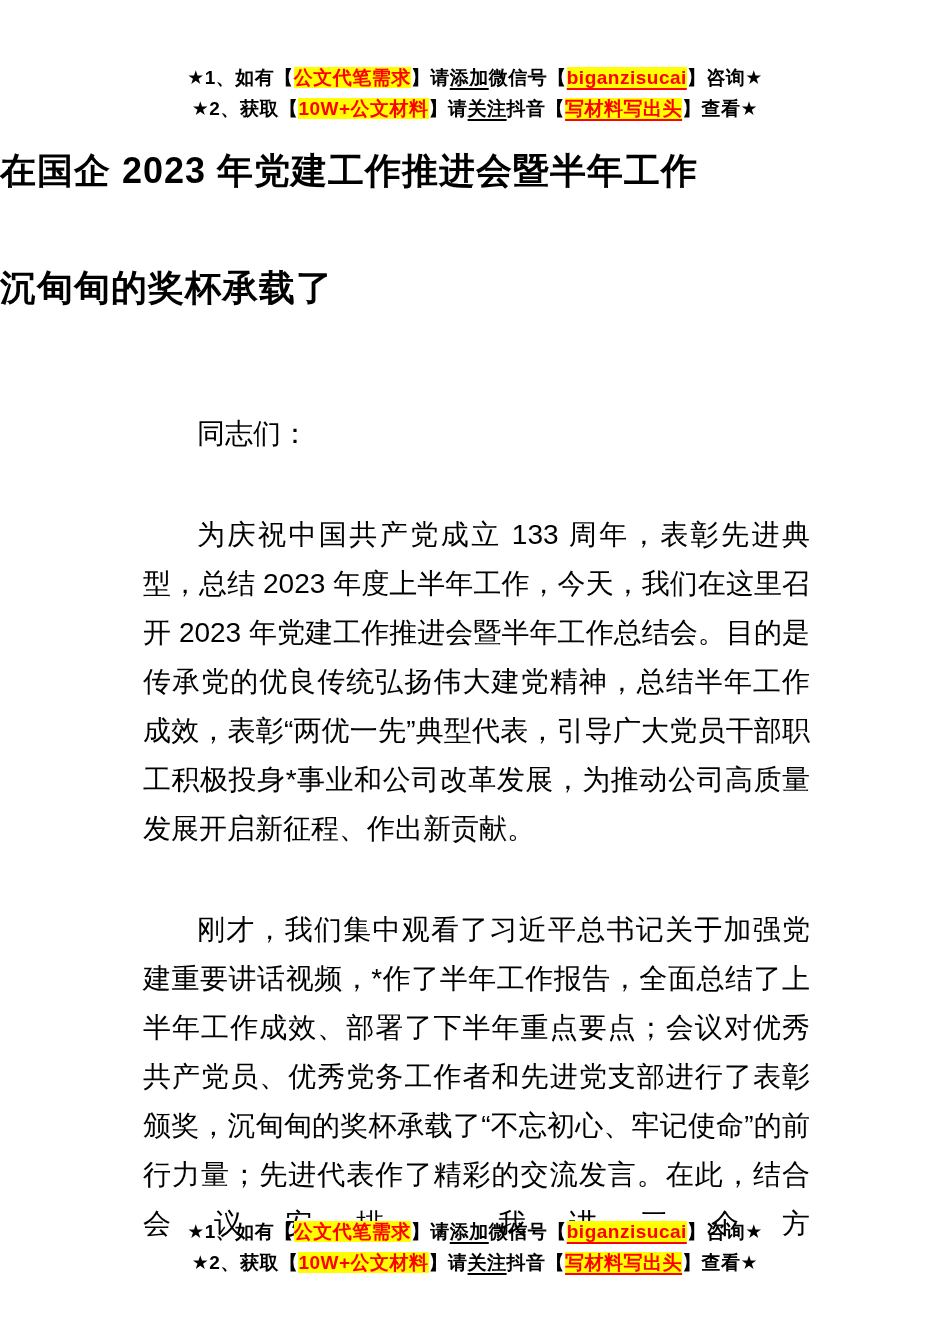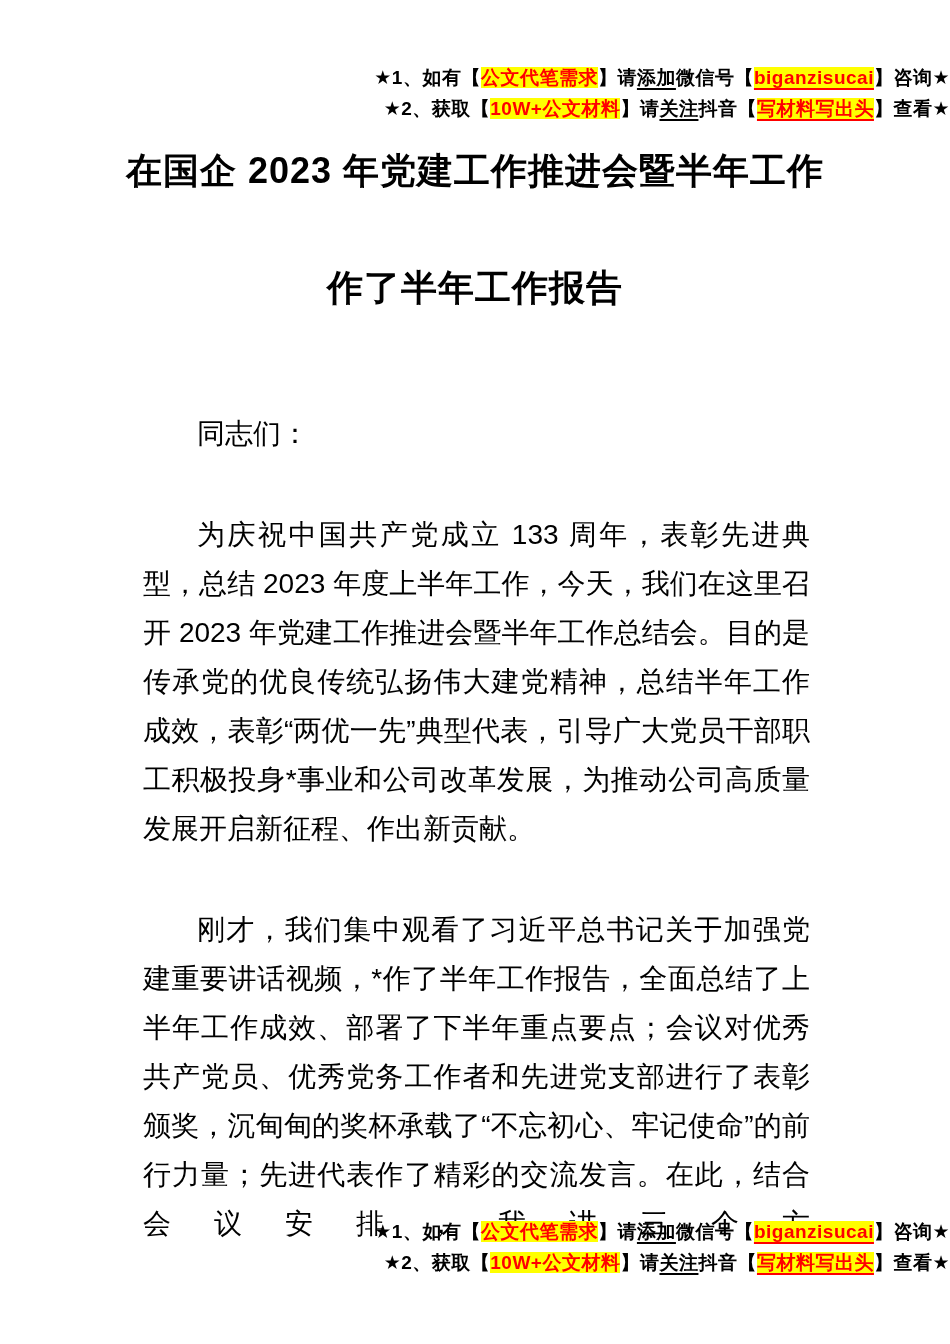--- a/index.html
+++ b/index.html
@@ -11,21 +11,21 @@
     position: relative;
     width: 950px;
     height: 1344px;
     background: #ffffff;
     overflow: hidden;
     color: #000000;
     font-family: "Liberation Sans", "DejaVu Sans", sans-serif;
   }
   
   .notice {
-    text-align: right;
+    text-align: center;
     font-size: 19px;
     font-weight: bold;
     line-height: 31px;
     letter-spacing: 0.5px;
     white-space: nowrap;
   }
   .notice-top { padding-top: 62px; }
   .notice-bottom {
     position: absolute;
     left: 0;
@@ -40,21 +40,21 @@
     text-decoration: underline;
     text-decoration-thickness: 2px;
     text-underline-offset: 4px;
   }
   
   .title {
     margin: -12px 0 0 0;
     font-size: 36px;
     font-weight: bold;
     line-height: 117px;
-    text-align: center;
+    text-align: left;
     letter-spacing: 1px;
   }
   .title-line { display: block; }
   
   .body-text {
     margin: 0 140px 0 143px;
     font-size: 28px;
     line-height: 49px;
   }
   .body-text p {
@@ -81,21 +81,21 @@
     <div class="notice-line">
       <span>★1、如有【</span><span class="hl">公文代笔需求</span><span>】请</span><span class="ul">添加</span><span>微信号【</span><span class="hl ul">biganzisucai</span><span>】咨询★</span>
     </div>
     <div class="notice-line">
       <span>★2、获取【</span><span class="hl">10W+公文材料</span><span>】请</span><span class="ul">关注</span><span>抖音【</span><span class="hl ul">写材料写出头</span><span>】查看★</span>
     </div>
   </div>
 
   <h1 class="title">
     <span class="title-line">在国企 2023 年党建工作推进会暨半年工作</span>
-    <span class="title-line">作了半年工作报告</span>
+    <span class="title-line">沉甸甸的奖杯承载了</span>
   </h1>
 
   <div class="body-text">
     <p class="salutation">同志们：</p>
     <p>为庆祝中国共产党成立 133 周年，表彰先进典型，总结 2023 年度上半年工作，今天，我们在这里召开 2023 年党建工作推进会暨半年工作总结会。目的是传承党的优良传统弘扬伟大建党精神，总结半年工作成效，表彰“两优一先”典型代表，引导广大党员干部职工积极投身*事业和公司改革发展，为推动公司高质量发展开启新征程、作出新贡献。</p>
     <p class="cut-off">刚才，我们集中观看了习近平总书记关于加强党建重要讲话视频，*作了半年工作报告，全面总结了上半年工作成效、部署了下半年重点要点；会议对优秀共产党员、优秀党务工作者和先进党支部进行了表彰颁奖，沉甸甸的奖杯承载了“不忘初心、牢记使命”的前行力量；先进代表作了精彩的交流发言。在此，结合会议安排，我讲三个方</p>
   </div>
 
   <div class="notice notice-bottom">
     <div class="notice-line">

